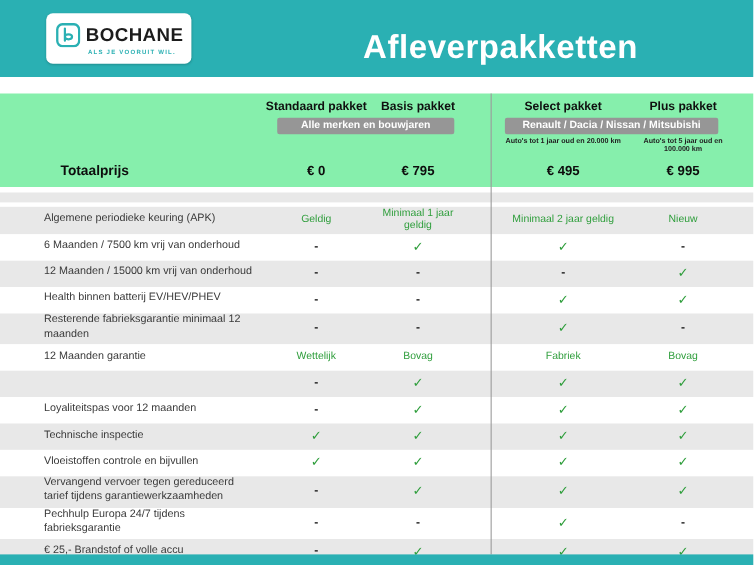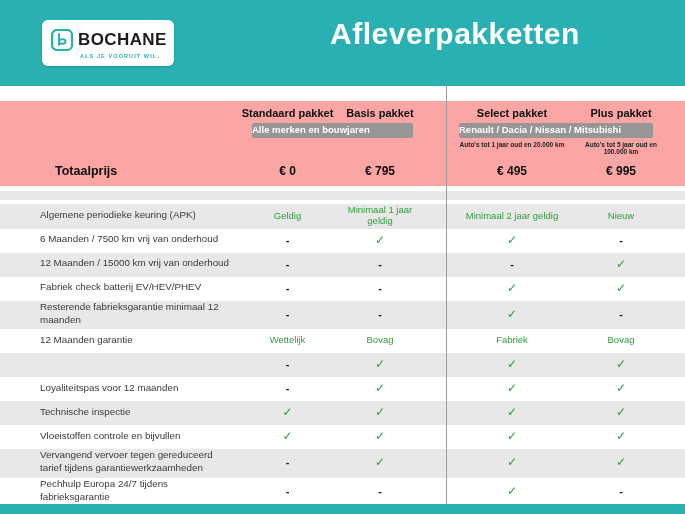--- a/index.html
+++ b/index.html
@@ -6,21 +6,21 @@
   html, body { width: 685px; height: 514px; }
   body {
     font-family: "Liberation Sans", sans-serif;
     background: #ffffff;
     position: relative;
     overflow: hidden;
   }
   
   .banner {
     position: relative;
-    height: 86px;
+    height: 70px;
     background: #2ab0b3;
     display: flex;
     align-items: center;
   }
   .logo-box {
     background: #ffffff;
     border-radius: 6px;
     width: 132px;
     height: 46px;
     margin-left: 42px;
@@ -36,56 +36,57 @@
   .logo-tagline {
     font-size: 5.5px;
     letter-spacing: 1.1px;
     font-weight: bold;
     color: #2ab0b3;
     margin: 2px 0 0 29px;
     white-space: nowrap;
   }
   .title {
     position: absolute;
-    top: 17px;
+    top: 27px;
     left: 455px;
     transform: translateX(-50%);
     color: #ffffff;
     font-size: 30px;
     font-weight: bold;
     letter-spacing: .5px;
     white-space: nowrap;
   }
   
   .grid {
     display: grid;
     grid-template-columns: 240px 95px 90px 22px 130px 88px;
   }
   .c1 { grid-column: 1; } .c2 { grid-column: 2; } .c3 { grid-column: 3; }
   .c4 { grid-column: 4; } .c5 { grid-column: 5; } .c6 { grid-column: 6; }
   .badge-left  { grid-column: 2 / 4; }
   .badge-right { grid-column: 5 / 7; }
   
   .head-band {
-    background: #fca5a5;
+    background: #86efac;
     margin-top: 15px;
     padding: 6px 20px 4px 0;
   }
   .col-head {
     font-size: 11px;
     font-weight: bold;
     color: #101010;
     text-align: center;
     line-height: 13px;
   }
   .badge {
     background: #969696;
     color: #ffffff;
     font-size: 9.5px;
     font-weight: bold;
+    text-align: center;
     border-radius: 2px;
     padding: 2px 0 3px 0;
     margin: 3px 12px 0 12px;
     line-height: 10px;
     white-space: nowrap;
   }
   .note {
     font-size: 6.5px;
     font-weight: bold;
     color: #222222;
@@ -204,21 +205,21 @@
           <div class="cell value c6 dash">-</div>
         </div>
         <div class="grid row gray">
           <div class="cell label c1">12 Maanden / 15000 km vrij van onderhoud</div>
           <div class="cell value c2 dash">-</div>
           <div class="cell value c3 dash">-</div>
           <div class="cell value c5 dash">-</div>
           <div class="cell value c6 check">✓</div>
         </div>
         <div class="grid row white">
-          <div class="cell label c1">Fabriek check batterij EV/HEV/PHEV</div>
+          <div class="cell label c1">Health binnen batterij EV/HEV/PHEV</div>
           <div class="cell value c2 dash">-</div>
           <div class="cell value c3 dash">-</div>
           <div class="cell value c5 check">✓</div>
           <div class="cell value c6 check">✓</div>
         </div>
         <div class="grid row gray">
           <div class="cell label c1">Resterende fabrieksgarantie minimaal 12 maanden</div>
           <div class="cell value c2 dash">-</div>
           <div class="cell value c3 dash">-</div>
           <div class="cell value c5 check">✓</div>

